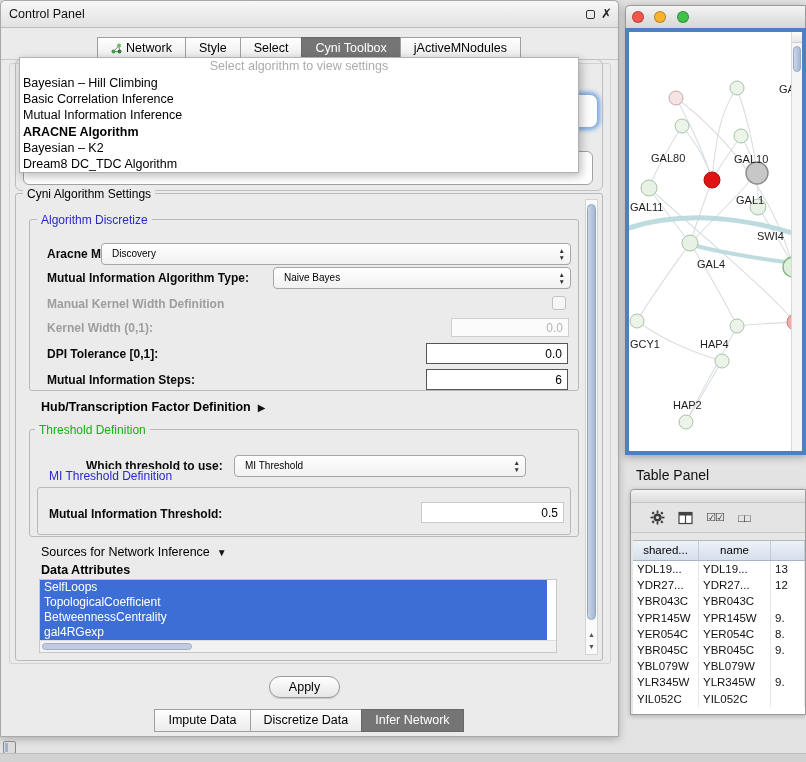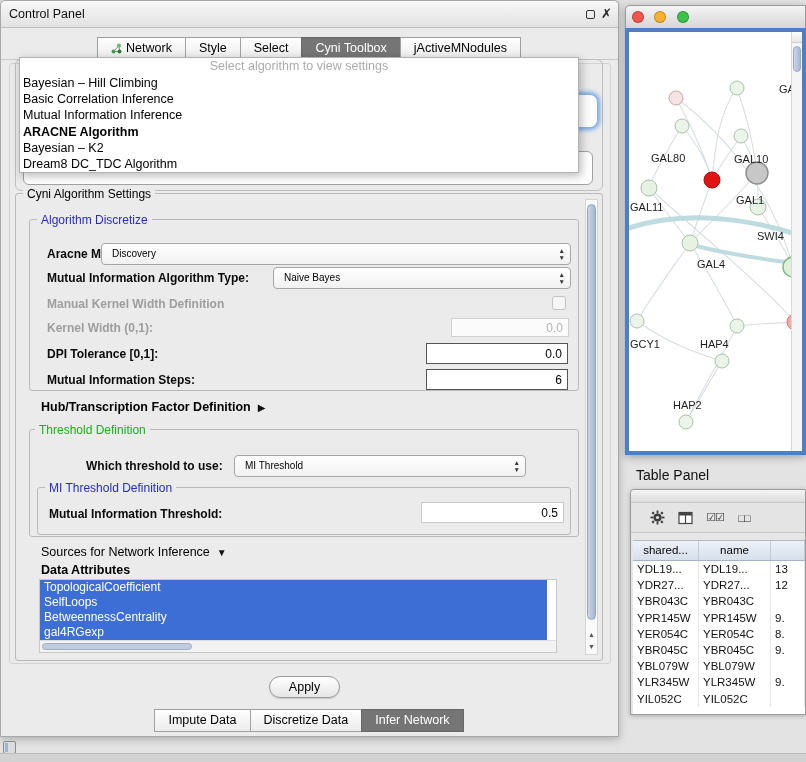--- a/index.html
+++ b/index.html
@@ -42,21 +42,21 @@
   .group { position:absolute; border:1px solid #b9b9b9; border-radius:3px; z-index:1; }
   .group-title { position:absolute; font-size:12px; background:#ebebeb; padding:0 4px; white-space:nowrap; z-index:2; }
   .blue { color:#2828cc; } .green { color:#12b412; }
   .settings-box { left:14px; top:192px; width:588px; height:468px; }
   .settings-title { left:22px; top:186px; color:#000; }
   .algdef-box { left:28px; top:218px; width:550px; height:172px; }
   .algdef-title { left:36px; top:212px; }
   .threshold-box { left:28px; top:428px; width:550px; height:108px; }
   .threshold-title { left:34px; top:422px; }
   .mithr-box { left:36px; top:486px; width:534px; height:48px; }
-  .mithr-title { left:44px; top:480px; }
+  .mithr-title { left:44px; top:468px; }
 
   .lbl { position:absolute; font-size:12px; font-weight:bold; color:#0a0a0a; white-space:nowrap; z-index:2; }
   .lbl.disabled { color:#9d9d9d; }
 
   .combo { position:absolute; height:22px; background:linear-gradient(#ffffff,#f1f1f1); border:1px solid #a6a6a6; border-radius:4px; z-index:2; }
   .combo-value { position:absolute; left:10px; top:0; line-height:20px; font-size:10px; color:#000; white-space:nowrap; }
   .combo-arrows { position:absolute; right:5px; top:3px; display:flex; flex-direction:column; align-items:center; font-size:6.5px; line-height:7px; color:#333; }
 
   .tfield { position:absolute; background:#fff; border:1px solid #555; font-size:12px; text-align:right;
     padding:0 5px; font-family:inherit; color:#000; z-index:2; }
@@ -234,22 +234,22 @@
     <span class="lbl" style="left:48px; top:506px;">Mutual Information Threshold:</span>
     <input class="tfield soft" style="left: 420px; top: 501px; width: 143px; height: 21px;" value="0.5">
 
     <div class="sources-row">
       <span>Sources for Network Inference</span><span class="arrow-glyph">▼</span>
     </div>
     <span class="attr-label">Data Attributes</span>
 
     <div class="attr-listbox">
       <div id="attr-list">
+          <div class="attr-item selected">SelfLoops</div>
           <div class="attr-item selected">TopologicalCoefficient</div>
-          <div class="attr-item selected">SelfLoops</div>
           <div class="attr-item selected">BetweennessCentrality</div>
           <div class="attr-item selected">gal4RGexp</div>
         </div>
       <div class="hscroll">
         <div class="hscroll-thumb"></div>
       </div>
     </div>
 
     <button class="apply-btn">Apply</button>
 

